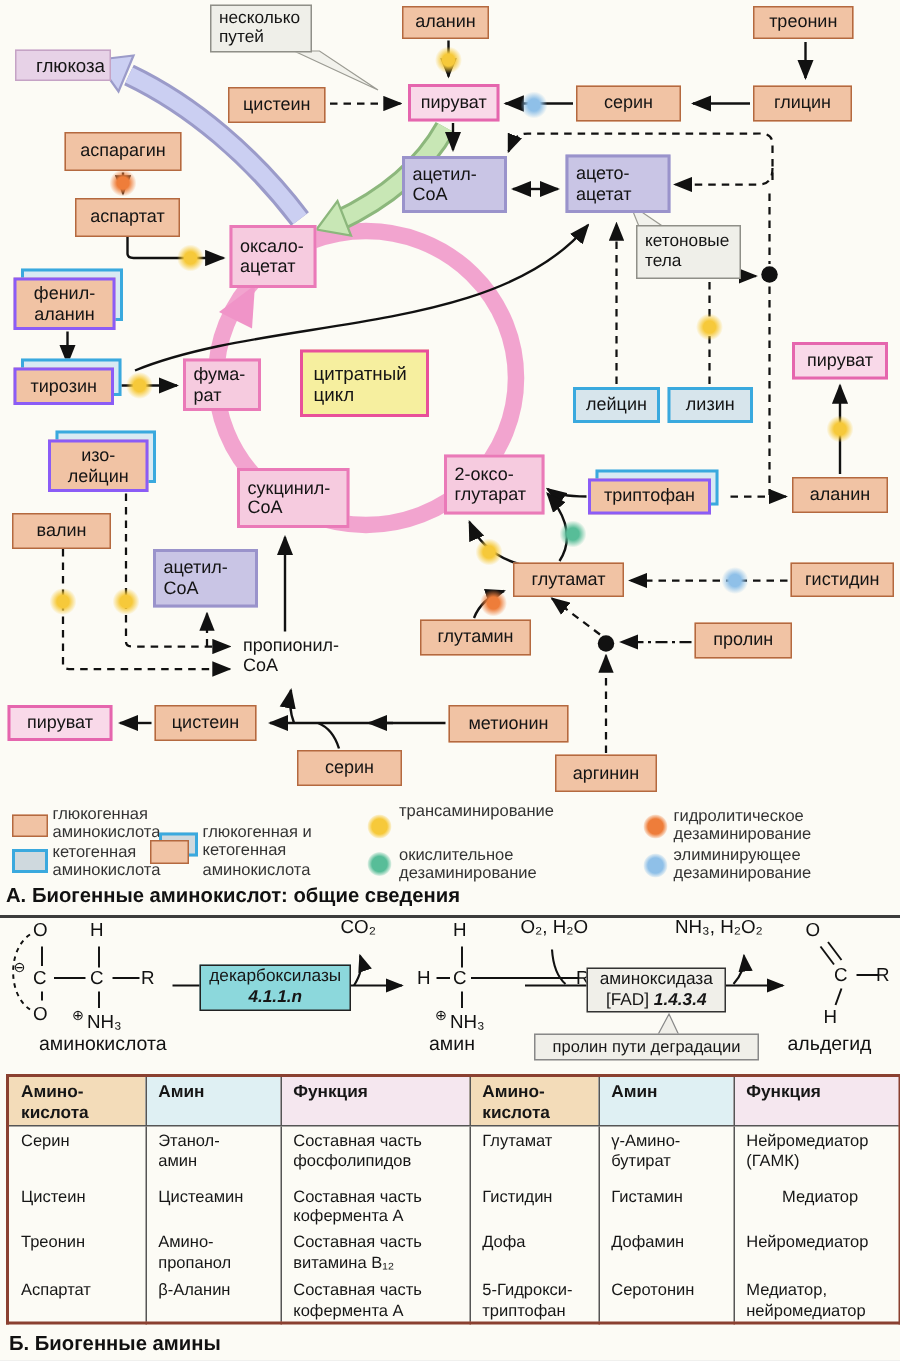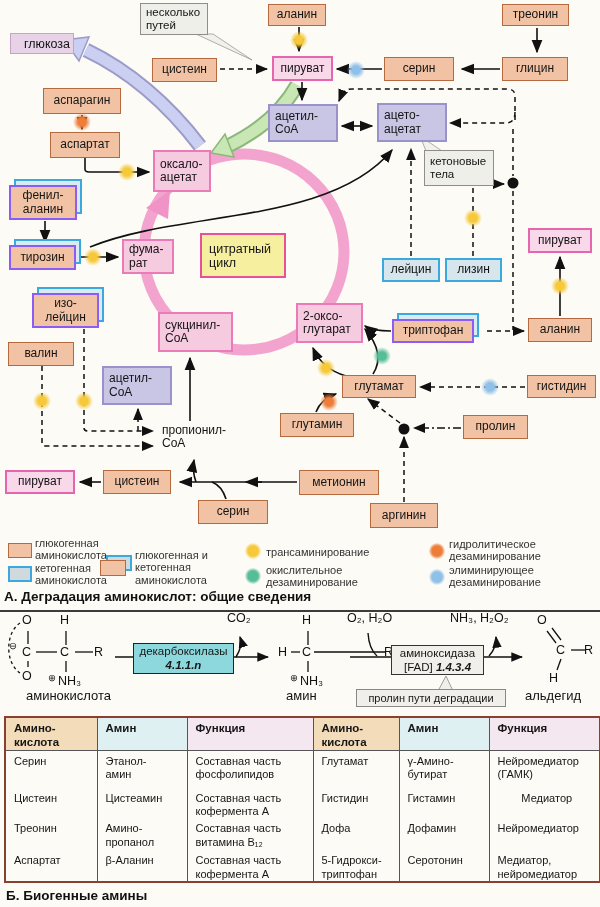--- a/index.html
+++ b/index.html
@@ -266,33 +266,33 @@
 аминокислота</span>
     <span class="sw sw-keto" style="left:8px;top:566px;width:24px;height:16px;"></span>
     <span class="lg-label" style="left:35px;top:562px;">кетогенная
 аминокислота</span>
     <span class="sw sw-keto" style="left:106px;top:555px;width:26px;height:16px;"></span>
     <span class="sw sw-amino" style="left:100px;top:560px;width:26px;height:16px;"></span>
     <span class="lg-label" style="left:135px;top:549px;">глюкогенная и
 кетогенная
 аминокислота</span>
     <span class="gdot g-yellow" style="left:245px;top:543px;"></span>
-    <span class="lg-label" style="left:266px;top:546px;">трансаминирование</span>
+    <span class="lg-label" style="left:266px;top:535px;">трансаминирование</span>
     <span class="gdot g-green" style="left:245px;top:568px;"></span>
     <span class="lg-label" style="left:266px;top:564px;">окислительное
 дезаминирование</span>
     <span class="gdot g-orange" style="left:429px;top:543px;"></span>
     <span class="lg-label" style="left:449px;top:538px;">гидролитическое
 дезаминирование</span>
     <span class="gdot g-blue" style="left:429px;top:569px;"></span>
     <span class="lg-label" style="left:449px;top:564px;">элиминирующее
 дезаминирование</span>
   </div>
 
-  <div class="title" style="left:4px;top:589px;">А. Деградация аминокислот: общие сведения</div>
+  <div class="title" style="left:4px;top:589px;">А. Биогенные аминокислот: общие сведения</div>
   <div class="rule" style="top:610px;"></div>
 
   <div id="atoms">
       <span class="atom" style="left: 22px; top: 614px;">O</span>
       <span class="atom" style="left: 60px; top: 614px;">H</span>
       <span class="atom sm" style="left: 9px; top: 641px;">⊖</span>
       <span class="atom" style="left: 22px; top: 646px;">C</span>
       <span class="atom" style="left: 60px; top: 646px;">C</span>
       <span class="atom" style="left: 94px; top: 646px;">R</span>
       <span class="atom" style="left: 22px; top: 670px;">O</span>

